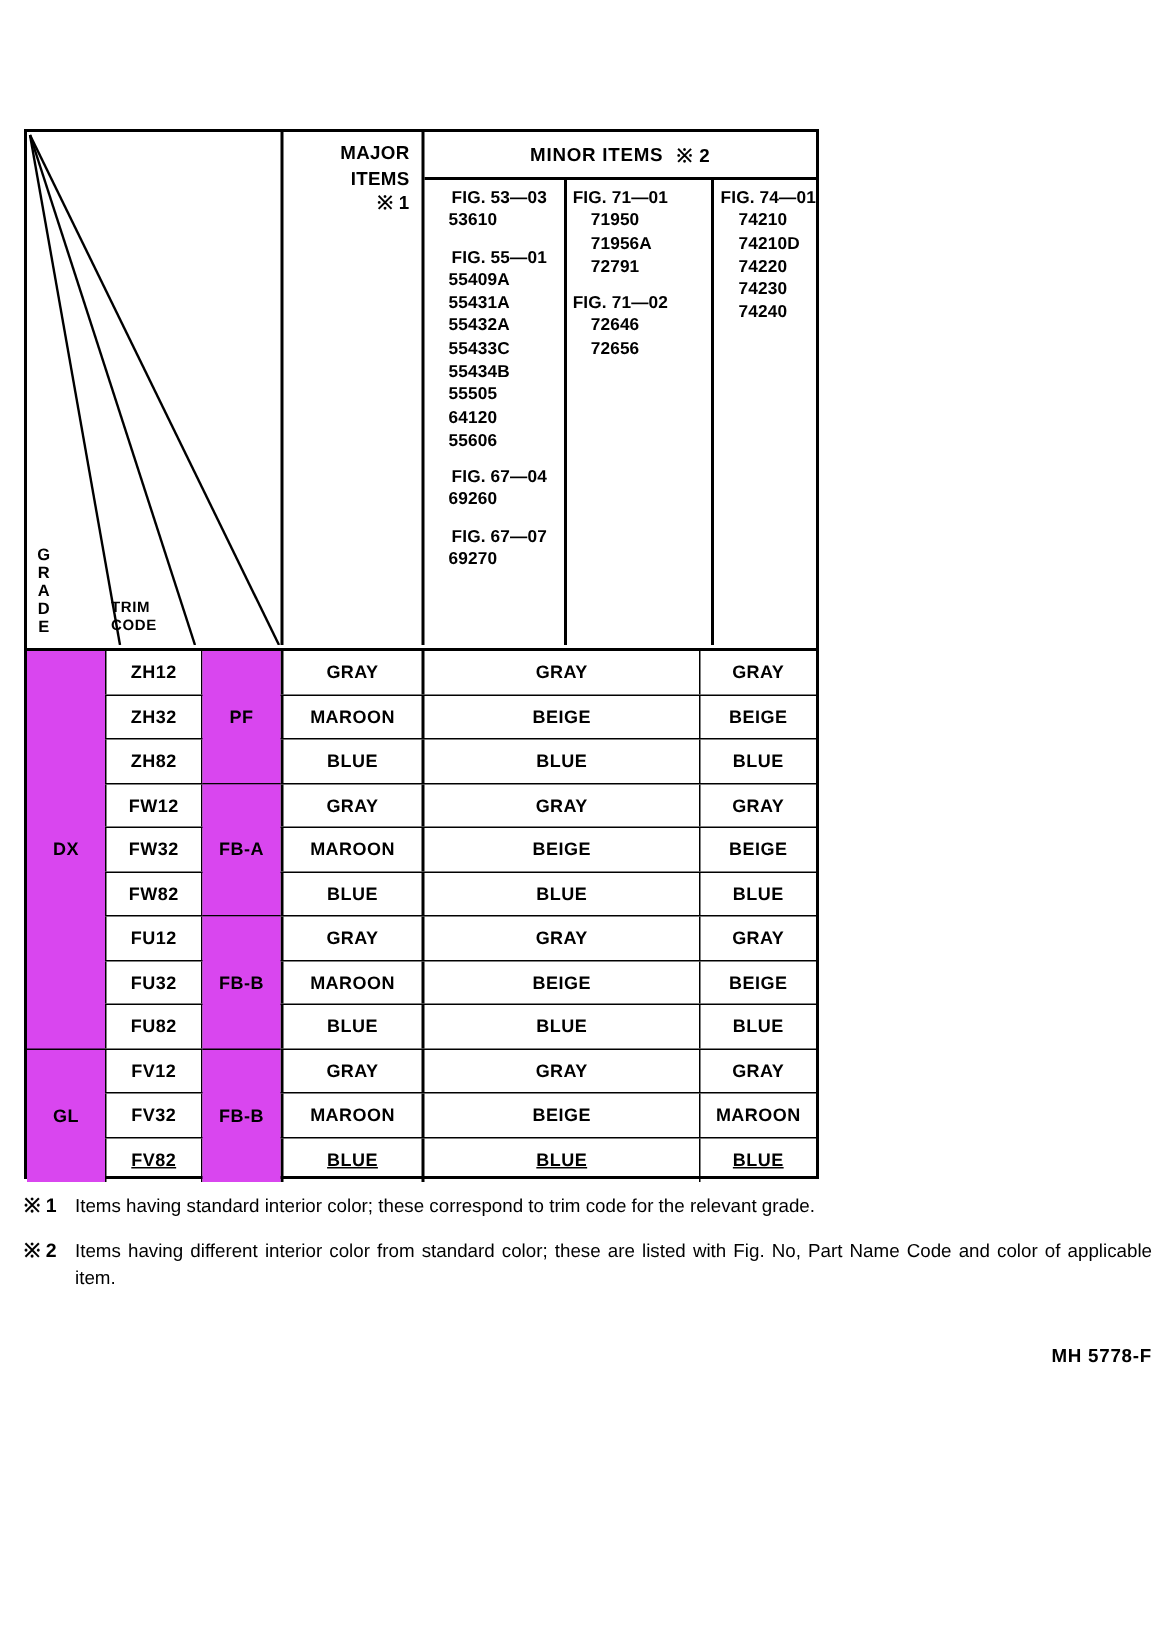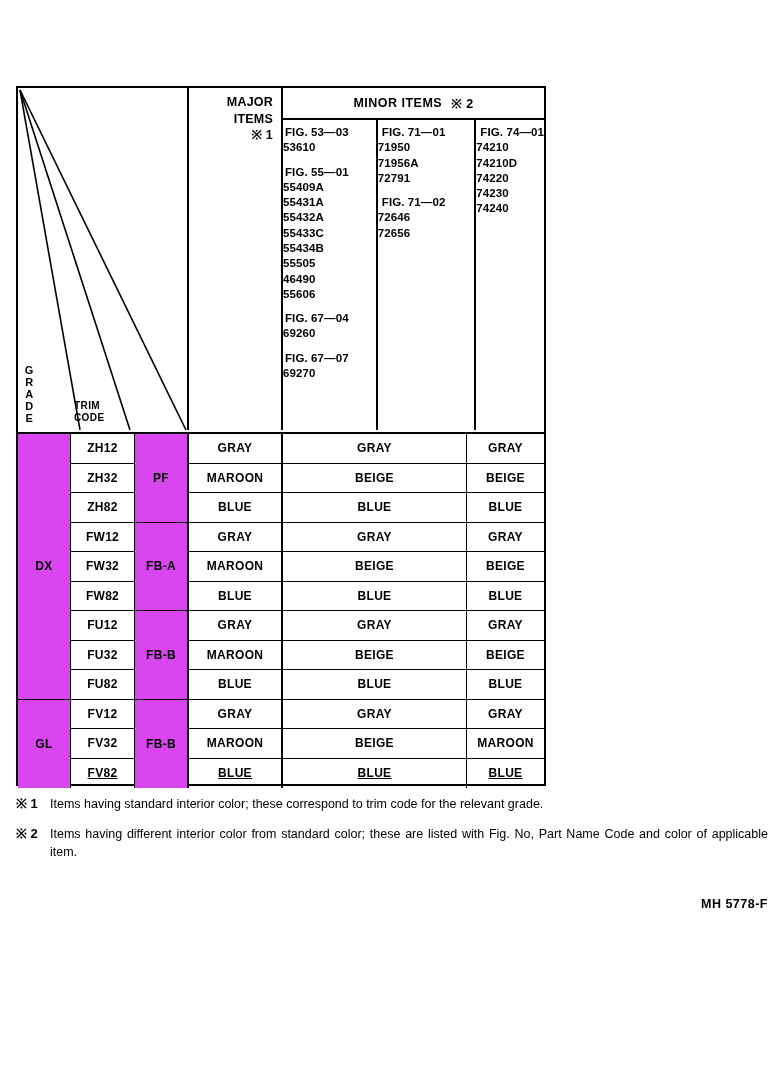--- a/index.html
+++ b/index.html
@@ -129,22 +129,22 @@
     padding-top: 5px;
     font-size: 11.5px;
     font-weight: 700;
     line-height: 1.33;
     letter-spacing: 0.1px;
   }
   .fig-col.c1 { width: 97px; }
   .fig-col.c2 { width: 103px; border-left: 2px solid #000; }
   .fig-col.c3 { flex: 1; border-left: 2px solid #000; }
   .fig-group { margin-bottom: 9px; }
-  .fig-title { padding-left: 2px; white-space: nowrap; }
-  .fig-part { }
+  .fig-title { padding-left: 18px; white-space: nowrap; }
+  .fig-part { padding-left: 16px; }
   .fig-col.c2 .fig-title,
   .fig-col.c3 .fig-title { padding-left: 4px; }
   .fig-col.c2 .fig-part,
   .fig-col.c3 .fig-part { }
 
   
   #body-region {
     position: absolute;
     left: 0;
     top: 344px;
@@ -268,21 +268,21 @@
             <div class="fig-part">53610</div>
           </div>
           <div class="fig-group">
             <div class="fig-title">FIG. 55—01</div>
             <div class="fig-part">55409A</div>
             <div class="fig-part">55431A</div>
             <div class="fig-part">55432A</div>
             <div class="fig-part">55433C</div>
             <div class="fig-part">55434B</div>
             <div class="fig-part">55505</div>
-            <div class="fig-part">46490</div>
+            <div class="fig-part">64120</div>
             <div class="fig-part">55606</div>
           </div>
           <div class="fig-group">
             <div class="fig-title">FIG. 67—04</div>
             <div class="fig-part">69260</div>
           </div>
           <div class="fig-group">
             <div class="fig-title">FIG. 67—07</div>
             <div class="fig-part">69270</div>
           </div>

